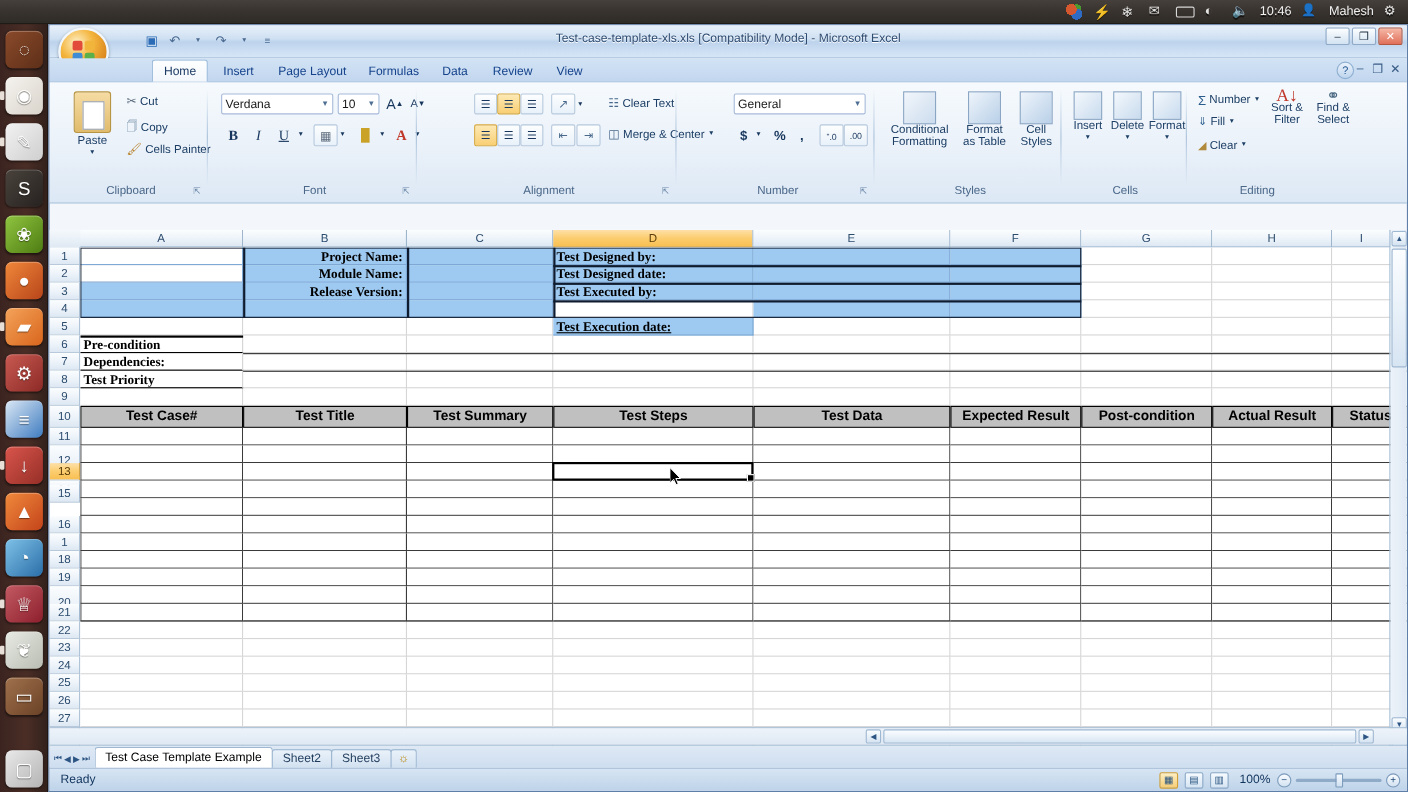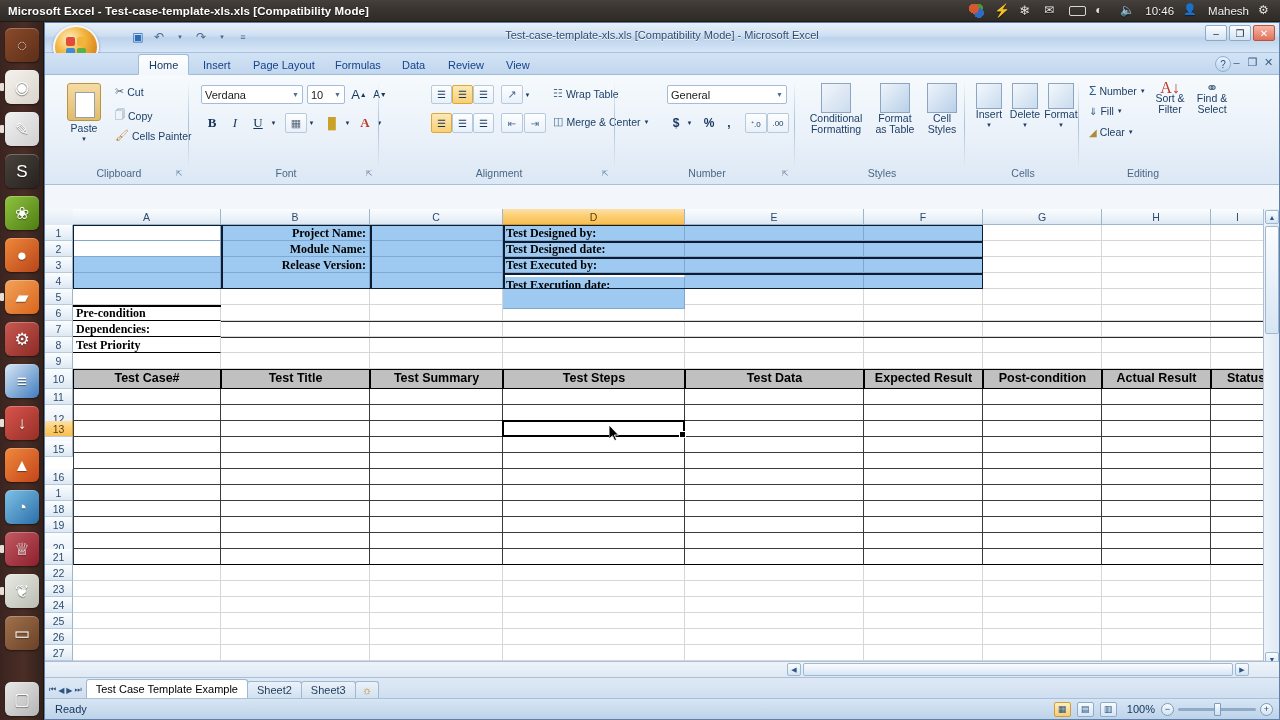--- a/index.html
+++ b/index.html
@@ -216,21 +216,20 @@
   #zs-knob{ position:absolute; left:36px; top:-5px; width:7px; height:13px;
     background:linear-gradient(to bottom,#f8fcff,#cfe0f0); border:1px solid #7e9cbc; border-radius:1px; }
   .zbtn{ width:13px;height:13px; border-radius:50%; border:1px solid #7e9cbc;
     background:linear-gradient(to bottom,#f8fcff,#d3e2f1); font-size:9px; line-height:11px;
     display:flex;align-items:center;justify-content:center; color:#1e4a78; }
 </style>
 </head>
 <body>
 
 <div id="top-panel">
-  <div id="panel-title">Microsoft Excel - Test-case-template-xls.xls  [Compatibility Mode]</div>
   <div id="panel-right">
     <span class="tray-ico" style="background:radial-gradient(circle at 30% 35%,#e35b2f 0 5px,transparent 5px),radial-gradient(circle at 62% 62%,#2f6fd0 0 5px,transparent 5px),radial-gradient(circle at 62% 30%,#4aa32f 0 4px,transparent 4px)"></span>
     <span class="tray-ico tray-txt" style="font-size:13px">⚡</span>
     <span class="tray-ico tray-txt" style="font-size:13px">❄</span>
     <span class="tray-ico tray-txt" style="font-size:12px">✉</span>
     <span class="tray-ico" style="border:1.5px solid #e6e6e6;border-radius:2px;width:17px;height:10px"></span>
     <span class="tray-ico tray-txt" style="font-size:12px">◐</span>
     <span class="tray-ico tray-txt" style="font-size:12px">🔈</span>
     <span class="tray-txt">10:46</span>
     <span class="tray-ico tray-txt" style="font-size:11px">👤</span>
@@ -423,21 +422,21 @@
       <div class="sqbtn" style="left:140px; top:11px; width:9px; height:14px; font-size:6px">▼</div>
 
       <div class="sqbtn on" style="left:48px; top:36px; width:21px; height:20px; font-size:10px">☰</div>
       <div class="sqbtn bordered" style="left:69px; top:36px; width:21px; height:20px; font-size:10px">☰</div>
       <div class="sqbtn bordered" style="left:90px; top:36px; width:21px; height:20px; font-size:10px">☰</div>
       <div class="sqbtn bordered" style="left:118px; top:36px; width:22px; height:20px; font-size:10px; color:#4a6a8c">⇤</div>
       <div class="sqbtn bordered" style="left:141px; top:36px; width:22px; height:20px; font-size:10px; color:#4a6a8c">⇥</div>
 
       <div class="ctl" style="left:170px; top:10px">
         <span class="ci" style="font-size:11px;color:#4a6a8c">☷</span>
-        <span>Wrap Table</span>
+        <span>Clear Text</span>
       </div>
       <div class="ctl" style="left:170px; top:38px">
         <span class="ci" style="font-size:11px;color:#4a6a8c">◫</span>
         <span>Merge &amp; Center</span>
         <span style="font-size:6px">▼</span>
       </div>
       <div class="glabel">Alignment</div>
       <div class="gdiag">⇱</div>
       <div class="sep"></div>
     </div>
@@ -886,21 +885,21 @@
         </div>
         <div class="cell blue" style="left: 297px; top: 32px; width: 133px; height: 16px; border-right: 1px solid rgb(127, 169, 212); border-bottom: 1px solid rgb(127, 169, 212);"></div>
         <div class="cell blue" style="left: 430px; top: 32px; width: 182px; height: 16px; border-right: 1px solid rgb(127, 169, 212); border-bottom: 1px solid rgb(127, 169, 212);">
           <span class="tx">Test Executed by:</span>
         </div>
         <div class="cell blue" style="left: 612px; top: 32px; width: 179px; height: 16px; border-right: 1px solid rgb(127, 169, 212); border-bottom: 1px solid rgb(127, 169, 212);"></div>
         <div class="cell blue" style="left: 791px; top: 32px; width: 119px; height: 16px; border-right: 1px solid rgb(127, 169, 212); border-bottom: 1px solid rgb(127, 169, 212);"></div>
         <div class="cell blue" style="left: 0px; top: 48px; width: 148px; height: 16px; border-right: 1px solid rgb(127, 169, 212); border-bottom: 1px solid rgb(127, 169, 212);"></div>
         <div class="cell blue" style="left: 148px; top: 48px; width: 149px; height: 16px; border-right: 1px solid rgb(127, 169, 212); border-bottom: 1px solid rgb(127, 169, 212);"></div>
         <div class="cell blue" style="left: 297px; top: 48px; width: 133px; height: 16px; border-right: 1px solid rgb(127, 169, 212); border-bottom: 1px solid rgb(127, 169, 212);"></div>
-        <div class="cell blue" style="left: 430px; top: 52px; width: 182px; height: 32px; border-right: 1px solid rgb(127, 169, 212); border-bottom: 1px solid rgb(127, 169, 212);">
+        <div class="cell blue" style="left: 430px; top: 64px; width: 182px; height: 16px; border-right: 1px solid rgb(127, 169, 212); border-bottom: 1px solid rgb(127, 169, 212); text-decoration: underline;">
           <span class="tx">Test Execution date:</span>
         </div>
         <div class="cell blue" style="left: 612px; top: 48px; width: 179px; height: 16px; border-right: 1px solid rgb(127, 169, 212); border-bottom: 1px solid rgb(127, 169, 212);"></div>
         <div class="cell blue" style="left: 791px; top: 48px; width: 119px; height: 16px; border-right: 1px solid rgb(127, 169, 212); border-bottom: 1px solid rgb(127, 169, 212);"></div>
         <div style="position: absolute; pointer-events: none; left: 0px; top: 0px; width: 910px; height: 64px; border: 1.5px solid rgb(15, 27, 46);"></div>
         <div style="position: absolute; pointer-events: none; left: 148px; top: 0px; width: 1.5px; height: 64px; background: rgb(15, 27, 46);"></div>
         <div style="position: absolute; pointer-events: none; left: 297px; top: 0px; width: 1.5px; height: 64px; background: rgb(15, 27, 46);"></div>
         <div style="position: absolute; pointer-events: none; left: 430px; top: 0px; width: 1.5px; height: 64px; background: rgb(15, 27, 46);"></div>
         <div style="position: absolute; pointer-events: none; left: 430px; top: 16px; width: 480px; height: 1.5px; background: rgb(15, 27, 46);"></div>
         <div style="position: absolute; pointer-events: none; left: 430px; top: 32px; width: 480px; height: 1.5px; background: rgb(15, 27, 46);"></div>

